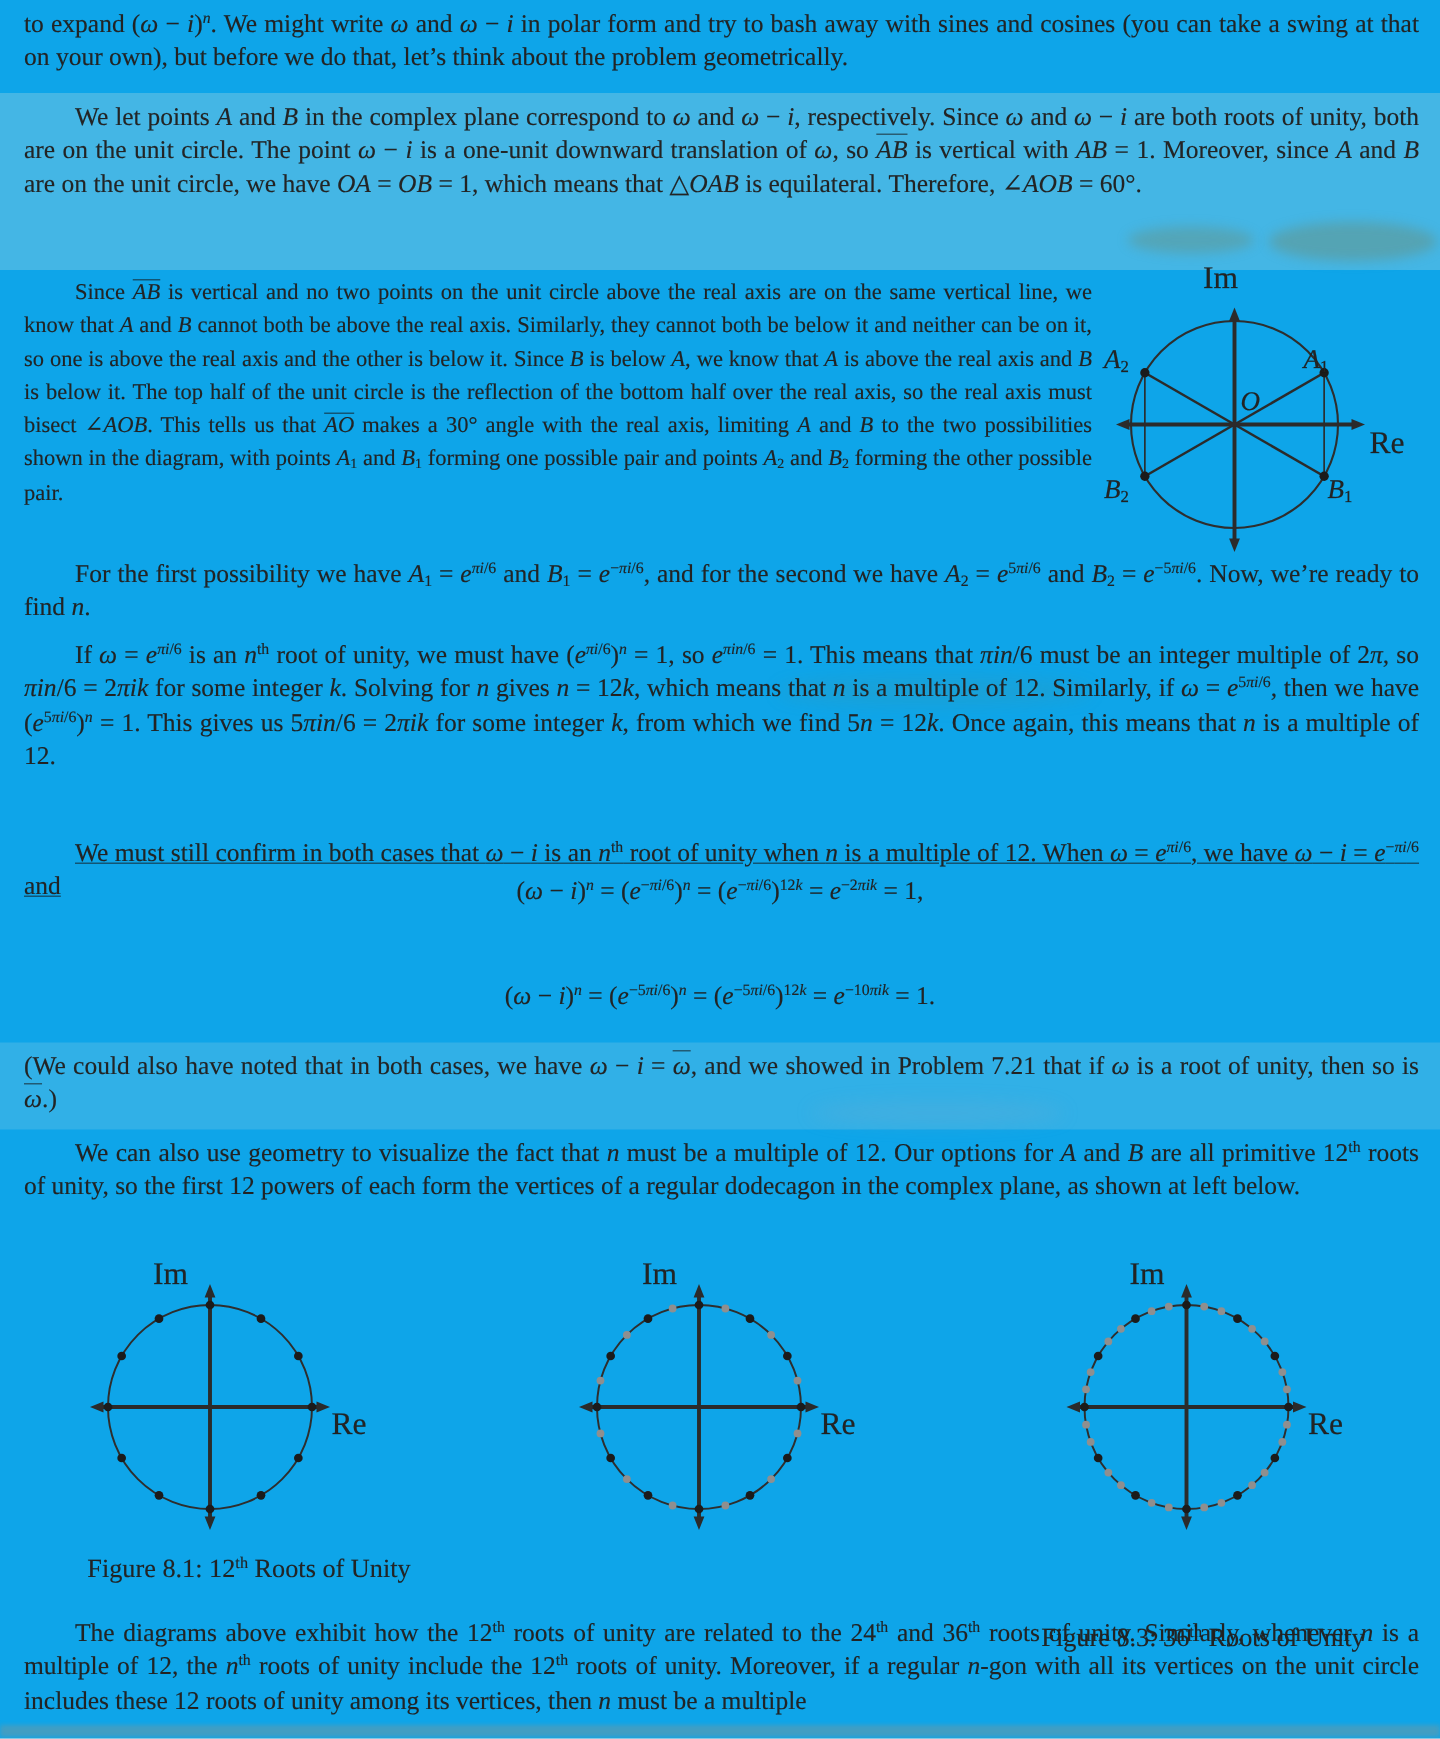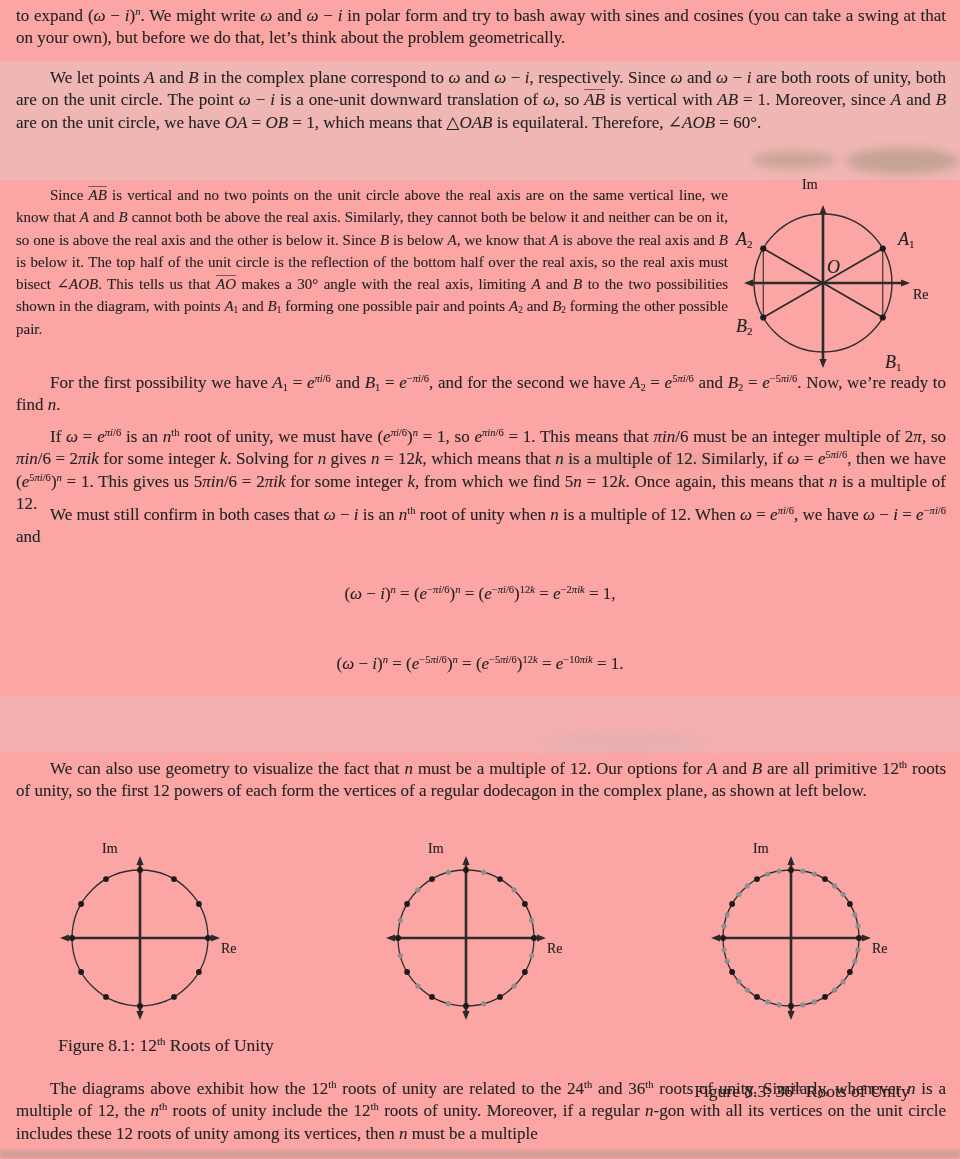--- a/index.html
+++ b/index.html
@@ -1,19 +1,19 @@
 <!DOCTYPE html>
 <html><head>
 <meta charset="utf-8">
 <style>
   html,body{margin:0;padding:0;background:#e8e8e4;}
   .page{
     position:relative;
     width:960px;height:1159px;
-    background:#fca5a5;
+    background:#0ea5e9;
     overflow:hidden;
     font-family:"Liberation Serif","DejaVu Serif",serif;
     color:#242424;
   }
   .para{
     position:absolute;
     margin:0;
     font-size:17px;
     line-height:22.4px;
     text-align:justify;
@@ -30,21 +30,21 @@
   }
   sup{font-size:0.62em;line-height:0;vertical-align:0.55em;}
   sub{font-size:0.62em;line-height:0;vertical-align:-0.25em;}
   .ov{text-decoration:overline;}
   .diagram{position:absolute;}
   .dlabel{
     position:absolute;
     font-size:18px;line-height:18px;white-space:nowrap;
     -webkit-text-stroke:0.2px rgba(20,20,20,.6);
   }
-  .axlabel{font-size:14px;}
+  .axlabel{font-size:21px;}
   .caption{
     position:absolute;width:300px;
     margin:0;text-align:center;
     font-size:17.5px;line-height:20px;
     -webkit-text-stroke:0.15px rgba(20,20,20,.5);
   }
   
   .band,.blob,.strip{position:absolute;pointer-events:none;}
   .band{background:rgba(208,226,219,0.28);}
   .blob{border-radius:50%;filter:blur(4px);}
@@ -62,23 +62,24 @@
   <div class="blob" style="left:846px;top:148px;width:112px;height:26px;background:rgba(118,128,84,0.34);"></div>
   <div class="blob" style="left:518px;top:452px;width:210px;height:18px;background:rgba(118,128,84,0.12);filter:blur(6px);"></div>
   <div class="blob" style="left:540px;top:734px;width:170px;height:16px;background:rgba(150,170,190,0.16);filter:blur(6px);"></div>
   <div class="strip" style="left:0;top:1150px;width:960px;height:8px;background:rgba(150,147,135,0.38);"></div>
 
   <p class="para" style="left:16px;top:5px;width:930px;">to expand (<i>ω</i> − <i>i</i>)<sup><i>n</i></sup>. We might write <i>ω</i> and <i>ω</i> − <i>i</i> in polar form and try to bash away with sines and cosines (you can take a swing at that on your own), but before we do that, let’s think about the problem geometrically.</p>
   <p class="para indent" style="left:16px;top:67px;width:930px;">We let points <i>A</i> and <i>B</i> in the complex plane correspond to <i>ω</i> and <i>ω</i> − <i>i</i>, respectively. Since <i>ω</i> and <i>ω</i> − <i>i</i> are both roots of unity, both are on the unit circle. The point <i>ω</i> − <i>i</i> is a one-unit downward translation of <i>ω</i>, so <span class="ov"><i>AB</i></span> is vertical with <i>AB</i> = 1. Moreover, since <i>A</i> and <i>B</i> are on the unit circle, we have <i>OA</i> = <i>OB</i> = 1, which means that △<i>OAB</i> is equilateral. Therefore, ∠<i>AOB</i> = 60°.</p>
   <p class="para indent narrow" style="left:16px;top:184px;">Since <span class="ov"><i>AB</i></span> is vertical and no two points on the unit circle above the real axis are on the same vertical line, we know that <i>A</i> and <i>B</i> cannot both be above the real axis. Similarly, they cannot both be below it and neither can be on it, so one is above the real axis and the other is below it. Since <i>B</i> is below <i>A</i>, we know that <i>A</i> is above the real axis and <i>B</i> is below it. The top half of the unit circle is the reflection of the bottom half over the real axis, so the real axis must bisect ∠<i>AOB</i>. This tells us that <span class="ov"><i>AO</i></span> makes a 30° angle with the real axis, limiting <i>A</i> and <i>B</i> to the two possibilities shown in the diagram, with points <i>A</i><sub>1</sub> and <i>B</i><sub>1</sub> forming one possible pair and points <i>A</i><sub>2</sub> and <i>B</i><sub>2</sub> forming the other possible pair.</p>
   <p class="para indent" style="left:16px;top:372px;width:930px;">For the first possibility we have <i>A</i><sub>1</sub> = <i>e</i><sup><i>πi</i>/6</sup> and <i>B</i><sub>1</sub> = <i>e</i><sup>−<i>πi</i>/6</sup>, and for the second we have <i>A</i><sub>2</sub> = <i>e</i><sup>5<i>πi</i>/6</sup> and <i>B</i><sub>2</sub> = <i>e</i><sup>−5<i>πi</i>/6</sup>. Now, we’re ready to find <i>n</i>.</p>
   <p class="para indent" style="left:16px;top:426px;width:930px;">If <i>ω</i> = <i>e</i><sup><i>πi</i>/6</sup> is an <i>n</i><sup>th</sup> root of unity, we must have (<i>e</i><sup><i>πi</i>/6</sup>)<sup><i>n</i></sup> = 1, so <i>e</i><sup><i>πin</i>/6</sup> = 1. This means that <i>πin</i>/6 must be an integer multiple of 2<i>π</i>, so <i>πin</i>/6 = 2<i>πik</i> for some integer <i>k</i>. Solving for <i>n</i> gives <i>n</i> = 12<i>k</i>, which means that <i>n</i> is a multiple of 12. Similarly, if <i>ω</i> = <i>e</i><sup>5<i>πi</i>/6</sup>, then we have (<i>e</i><sup>5<i>πi</i>/6</sup>)<sup><i>n</i></sup> = 1. This gives us 5<i>πin</i>/6 = 2<i>πik</i> for some integer <i>k</i>, from which we find 5<i>n</i> = 12<i>k</i>. Once again, this means that <i>n</i> is a multiple of 12.</p>
-  <p class="para indent" style="left:16px;top:504px;width:930px;">We must still confirm in both cases that <i>ω</i> − <i>i</i> is an <i>n</i><sup>th</sup> root of unity when <i>n</i> is a multiple of 12. When <i>ω</i> = <i>e</i><sup><i>πi</i>/6</sup>, we have <i>ω</i> − <i>i</i> = <i>e</i><sup>−<i>πi</i>/6</sup> and</p>
+  <p class="para indent" style="left:16px;top:558px;width:930px;text-decoration:underline;">We must still confirm in both cases that <i>ω</i> − <i>i</i> is an <i>n</i><sup>th</sup> root of unity when <i>n</i> is a multiple of 12. When <i>ω</i> = <i>e</i><sup><i>πi</i>/6</sup>, we have <i>ω</i> − <i>i</i> = <i>e</i><sup>−<i>πi</i>/6</sup> and</p>
   <p class="eq" style="top:582px;">(<i>ω</i> − <i>i</i>)<sup><i>n</i></sup> = (<i>e</i><sup>−<i>πi</i>/6</sup>)<sup><i>n</i></sup> = (<i>e</i><sup>−<i>πi</i>/6</sup>)<sup>12<i>k</i></sup> = <i>e</i><sup>−2<i>πik</i></sup> = 1,</p>
   <p class="eq" style="top:652px;">(<i>ω</i> − <i>i</i>)<sup><i>n</i></sup> = (<i>e</i><sup>−5<i>πi</i>/6</sup>)<sup><i>n</i></sup> = (<i>e</i><sup>−5<i>πi</i>/6</sup>)<sup>12<i>k</i></sup> = <i>e</i><sup>−10<i>πik</i></sup> = 1.</p>
+  <p class="para" style="left:16px;top:700px;width:930px;">(We could also have noted that in both cases, we have <i>ω</i> − <i>i</i> = <span class="ov"><i>ω</i></span>, and we showed in Problem 7.21 that if <i>ω</i> is a root of unity, then so is <span class="ov"><i>ω</i></span>.)</p>
   <p class="para indent" style="left:16px;top:758px;width:930px;">We can also use geometry to visualize the fact that <i>n</i> must be a multiple of 12. Our options for <i>A</i> and <i>B</i> are all primitive 12<sup>th</sup> roots of unity, so the first 12 powers of each form the vertices of a regular dodecagon in the complex plane, as shown at left below.</p>
   <p class="para indent" style="left:16px;top:1078px;width:930px;">The diagrams above exhibit how the 12<sup>th</sup> roots of unity are related to the 24<sup>th</sup> and 36<sup>th</sup> roots of unity. Similarly, whenever <i>n</i> is a multiple of 12, the <i>n</i><sup>th</sup> roots of unity include the 12<sup>th</sup> roots of unity. Moreover, if a regular <i>n</i>-gon with all its vertices on the unit circle includes these 12 roots of unity among its vertices, then <i>n</i> must be a multiple</p>
 
   <div class="diagram" style="left:728px;top:176px;width:224px;height:200px;">
     <svg id="mdsvg" width="224" height="200">
         <circle cx="95" cy="107" r="69" fill="none" stroke="#2e2e2e" stroke-width="1.4"></circle>
         <line x1="154.75575286112627" y1="72.5" x2="154.75575286112624" y2="141.50000000000003" stroke="#2b2b2b" stroke-width="1.1"></line>
         <line x1="35.24424713887373" y1="72.5" x2="35.24424713887374" y2="141.5" stroke="#2b2b2b" stroke-width="1.1"></line>
         <line x1="95" y1="107" x2="154.75575286112627" y2="72.5" stroke="#2b2b2b" stroke-width="1.7"></line>
         <line x1="95" y1="107" x2="35.24424713887373" y2="72.5" stroke="#2b2b2b" stroke-width="1.7"></line>
@@ -92,23 +93,23 @@
         <polygon points="16,107 25,103.4 25,110.6" fill="#2b2b2b"></polygon>
         <circle cx="154.75575286112627" cy="72.5" r="3.1" fill="#1b1b1b"></circle>
         <circle cx="35.24424713887373" cy="72.5" r="3.1" fill="#1b1b1b"></circle>
         <circle cx="35.24424713887374" cy="141.5" r="3.1" fill="#1b1b1b"></circle>
         <circle cx="154.75575286112624" cy="141.50000000000003" r="3.1" fill="#1b1b1b"></circle>
       </svg>
     <div class="dlabel axlabel" style="left:74px;top:0px;">Im</div>
     <div class="dlabel axlabel" style="left:185px;top:110px;">Re</div>
     <div class="dlabel" style="left:99px;top:82px;"><i>O</i></div>
     <div class="dlabel" style="left:8px;top:54px;"><i>A</i><sub>2</sub></div>
-    <div class="dlabel" style="left:170px;top:54px;"><i>A</i><sub>1</sub></div>
+    <div class="dlabel" style="left:141px;top:54px;"><i>A</i><sub>1</sub></div>
     <div class="dlabel" style="left:8px;top:141px;"><i>B</i><sub>2</sub></div>
-    <div class="dlabel" style="left:157px;top:141px;margin-top:36px;"><i>B</i><sub>1</sub></div>
+    <div class="dlabel" style="left:157px;top:141px;"><i>B</i><sub>1</sub></div>
   </div>
 
   <div class="diagram" style="left:30px;top:836px;width:230px;height:205px;">
     <svg class="figsvg" width="230" height="205">
         <circle cx="110" cy="102" r="68" fill="none" stroke="#2e2e2e" stroke-width="1.3"></circle>
         <line x1="110" y1="178" x2="110" y2="26" stroke="#2b2b2b" stroke-width="2.6"></line>
         <polygon points="110,20 113.6,29 106.4,29" fill="#2b2b2b"></polygon>
         <polygon points="110,184 106.4,175 113.6,175" fill="#2b2b2b"></polygon>
         <line x1="36" y1="102" x2="184" y2="102" stroke="#2b2b2b" stroke-width="2.6"></line>
         <polygon points="190,102 181,105.6 181,98.4" fill="#2b2b2b"></polygon>

